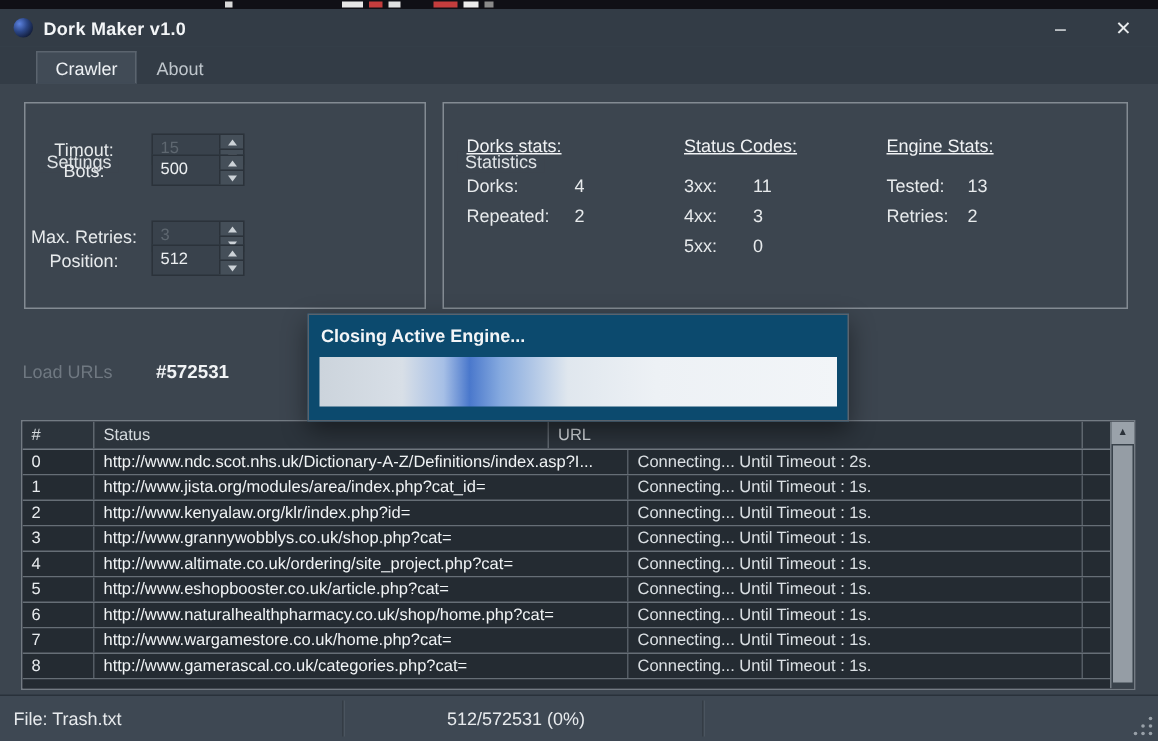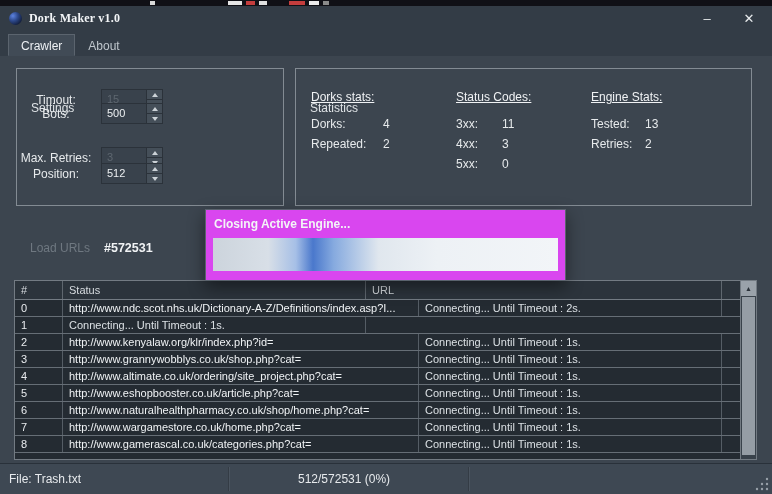--- a/index.html
+++ b/index.html
@@ -15,28 +15,28 @@
   .f3 { left: 246px; width: 9px;  background: #c43d3d; }
   .f4 { left: 259px; width: 8px;  background: #e0e0e0; }
   .f5 { left: 289px; width: 16px; background: #c43d3d; }
   .f6 { left: 309px; width: 10px; background: #ececec; }
   .f7 { left: 323px; width: 6px;  background: #8a8a8a; }
 
   
   .titlebar { position: absolute; top: 6px; left: 0; right: 0; height: 25px; background: #333c46; display: flex; align-items: center; }
   .app-icon { width: 13px; height: 13px; border-radius: 50%; margin: 0 7px 0 9px;
               background: radial-gradient(circle at 30% 30%, #5d83e0 0%, #2c4788 40%, #121d3a 78%); }
-  .title { font-size: 12px; font-weight: bold; color: #f3f5f7; letter-spacing: .2px; font-family: Liberation Serif, serif; }
+  .title { font-size: 12px; font-weight: bold; color: #f3f5f7; letter-spacing: .2px; }
   .win-btn { position: absolute; top: 0; width: 34px; height: 25px; background: transparent; border: none;
              color: #e9ecee; font-size: 13px; line-height: 25px; text-align: center; font-family: inherit; }
   .min { right: 48px; } .close { right: 6px; }
 
   
   .tabbar { position: absolute; top: 31px; left: 0; right: 0; height: 25px; background: #333c46;
-            display: flex; align-items: flex-end; padding-left: 8px; }
+            display: flex; align-items: flex-end; padding-left: 24px; }
   .tab { height: 22px; padding: 4px 12px 0; font-size: 12px; color: #bfc6cc; border: 1px solid transparent; }
   .tab.active { background: #414b56; color: #eef1f4; border-color: #5b646e; border-bottom-color: #414b56; }
 
   
   .group { position: absolute; border: 1px solid #838b93; }
   .legend { position: absolute; top: -8px; left: 9px; background: #3c454f; padding: 0 5px; font-size: 12px; color: #dfe3e6; margin-top: 40px; }
   .settings { left: 16px; top: 68px; width: 268px; height: 138px; }
   .stats    { left: 295px; top: 68px; width: 457px; height: 138px; }
 
   .frow { position: absolute; left: 0; width: 100%; height: 22px; }
@@ -52,27 +52,27 @@
 
   .scol { position: absolute; top: 20px; }
   .c0 { left: 15px; } .c1 { left: 160px; } .c2 { left: 295px; }
   .shead { display: block; font-size: 12px; font-weight: normal; text-decoration: underline; color: #f0f2f4; line-height: 16px; margin-bottom: 9px; }
   .srow { display: block; font-size: 12px; color: #e7eaec; line-height: 20px; }
   .c0 .slabel { display: inline-block; width: 72px; }
   .c1 .slabel { display: inline-block; width: 46px; }
   .c2 .slabel { display: inline-block; width: 54px; }
 
   
-  .load-urls { position: absolute; left: 30px; top: 241px; background: none; border: none; font-size: 12px; color: #6f7881; font-family: inherit; }
+  .load-urls { position: absolute; left: 15px; top: 241px; background: none; border: none; font-size: 12px; color: #6f7881; font-family: inherit; }
   .counter { position: absolute; left: 104px; top: 241px; font-size: 12.5px; font-weight: bold; color: #f1f3f5; }
   .view-dorks { position: absolute; left: 661px; top: 237px; width: 66px; height: 24px; background: #39434d;
                 border: 1px solid #7e868e; color: #e9ecee; font-size: 12px; font-family: inherit; }
 
   
-  .dialog { position: absolute; left: 205px; top: 209px; width: 361px; height: 72px; background: #d946ef;
+  .dialog { position: absolute; left: 205px; top: 209px; width: 361px; height: 72px; background: #0c4a6e;
             border: 1px solid #5a636d; box-shadow: 0 6px 16px rgba(0,0,0,.45); z-index: 10; }
   .dialog-title { position: absolute; left: 8px; top: 7px; font-size: 12px; font-weight: bold; color: #f3f5f7; }
   .progress { position: absolute; left: 7px; top: 28px; right: 7px; height: 33px;
               background: linear-gradient(90deg,#ccd4dc 0%,#d8dfe7 16%,#a6bfe6 24%,#4a78cc 29%,#86aadf 35%,#e0e7ee 48%,#edf1f5 65%,#f2f5f8 100%); }
 
   
   .table { position: absolute; left: 14px; top: 280px; width: 743px; height: 180px; background: #242b32; border: 1px solid #737b83; overflow: hidden; }
   .thead { display: flex; height: 19px; background: #2c343c; border-bottom: 1px solid #737b83; font-size: 11px; color: #d6dbdf; }
   .th { padding: 3px 0 0 6px; border-right: 1px solid #5f676f; }
   .trow { display: flex; height: 17px; border-bottom: 1px solid #666e76; font-size: 11px; background: #242b32; }
@@ -226,20 +226,21 @@
     </div>
 
     <div class="trow">
       <div class="td w-num">0</div>
       <div class="td w-url">http://www.ndc.scot.nhs.uk/Dictionary-A-Z/Definitions/index.asp?I...</div>
       <div class="td w-status">Connecting... Until Timeout : 2s.</div>
       <div class="td w-spare"></div>
     </div>
     <div class="trow">
       <div class="td w-num">1</div>
+      <div class="td w-url">http://www.jista.org/modules/area/index.php?cat_id=</div>
       <div class="td w-status">Connecting... Until Timeout : 1s.</div>
       <div class="td w-spare"></div>
     </div>
     <div class="trow">
       <div class="td w-num">2</div>
       <div class="td w-url">http://www.kenyalaw.org/klr/index.php?id=</div>
       <div class="td w-status">Connecting... Until Timeout : 1s.</div>
       <div class="td w-spare"></div>
     </div>
     <div class="trow">

